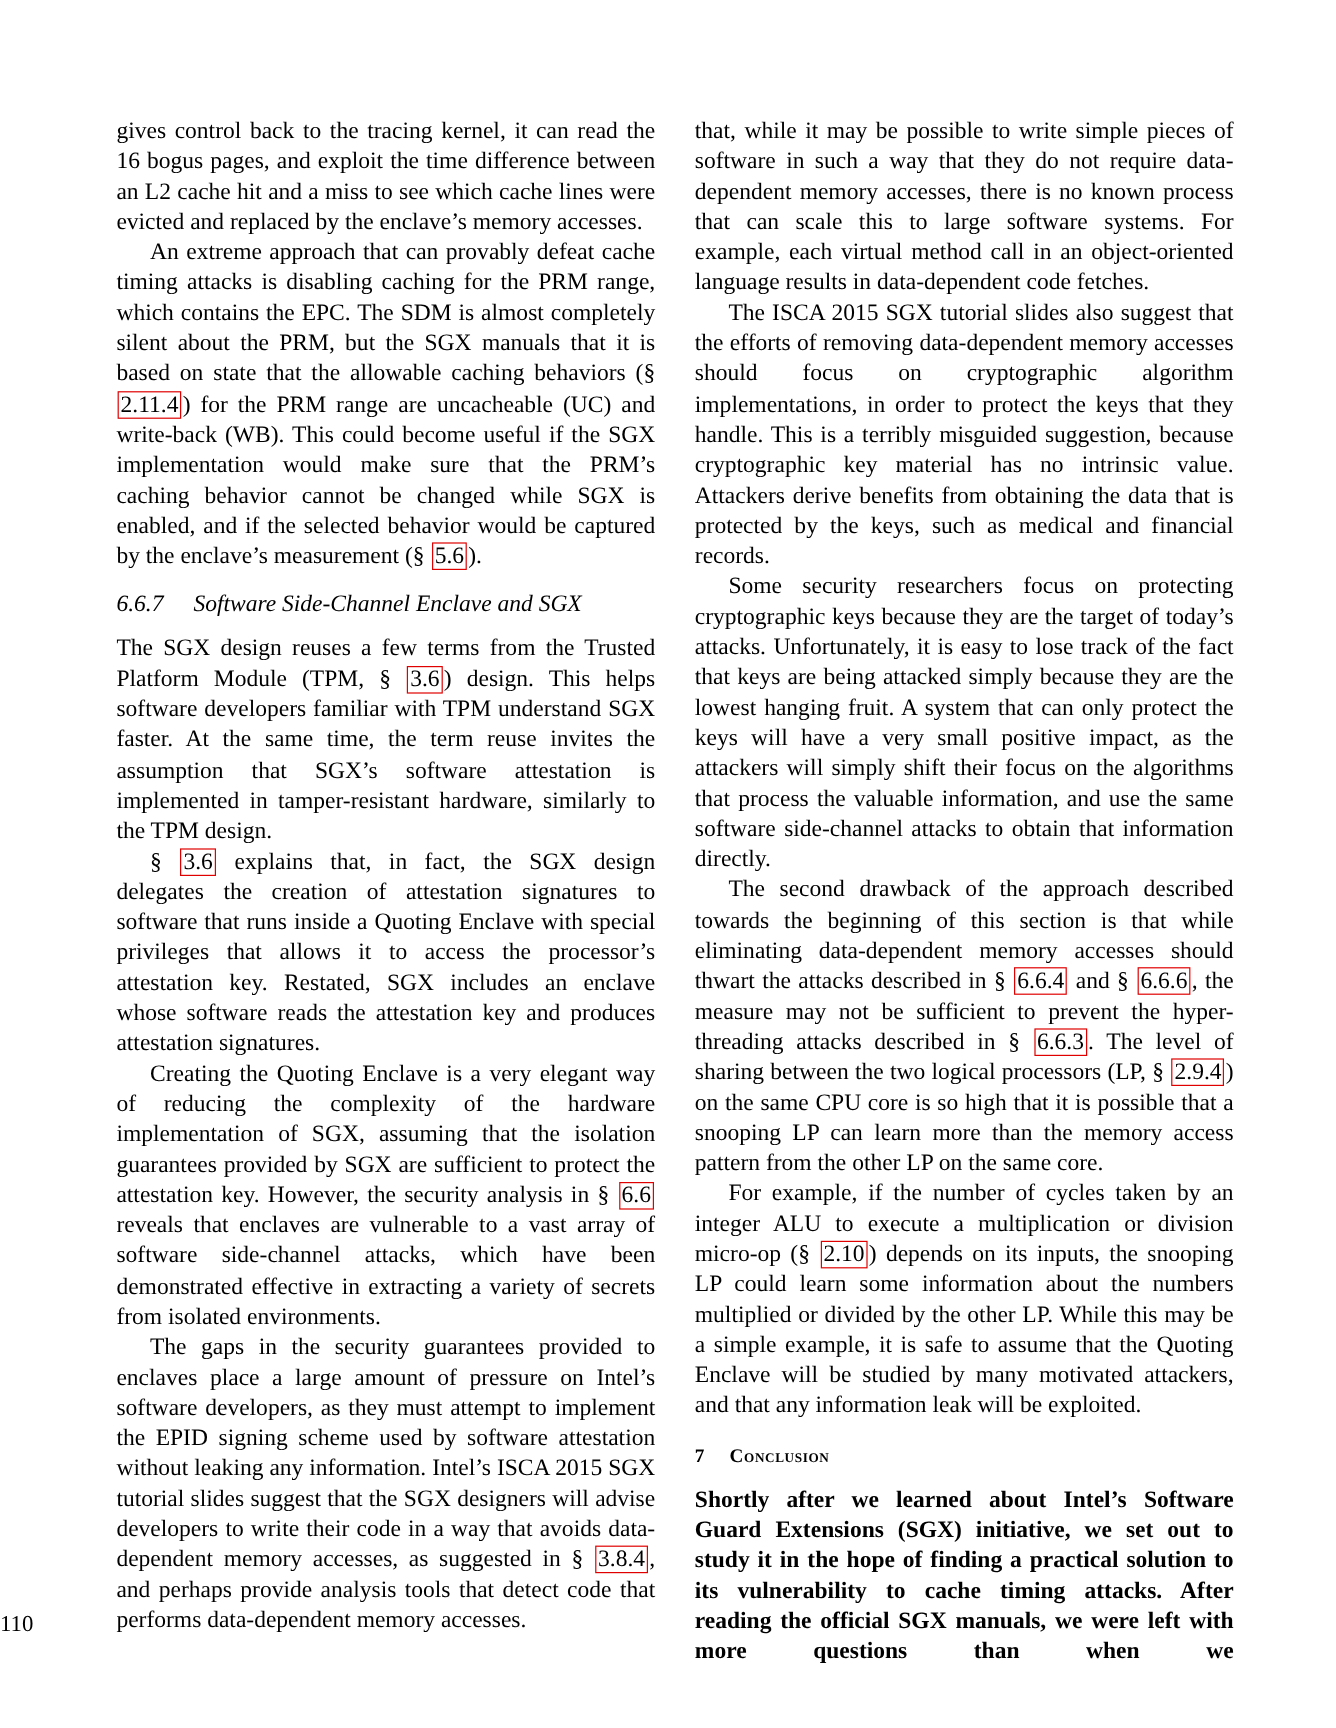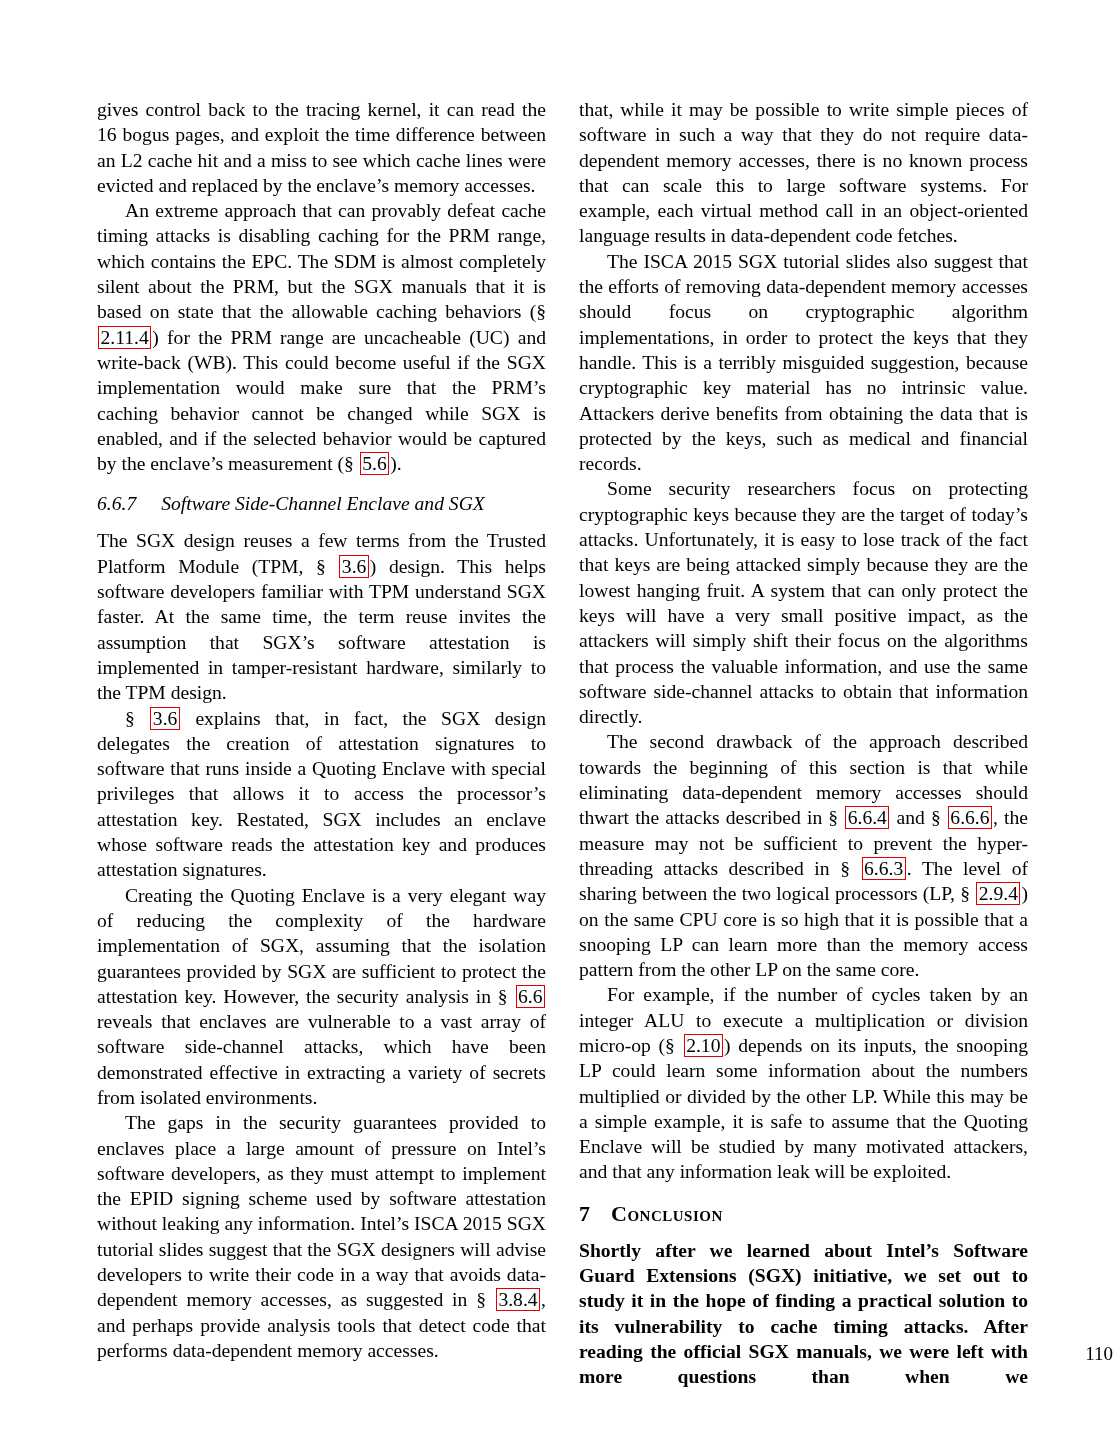--- a/index.html
+++ b/index.html
@@ -45,35 +45,35 @@
   h3.subsec {
     margin: 15px 0 12px 0;
     font-size: 19.6px;
     font-weight: normal;
     font-style: italic;
     line-height: 25px;
   }
   h3.subsec .h-num { margin-right: 25px; font-style: italic; }
   h2.sec {
     margin: 16px 0 11px 0;
-    font-size: 22px;
+    font-size: 16px;
     font-weight: bold;
     line-height: 26px;
   }
   h2.sec .h-num { margin-right: 21px; }
   h2.sec .h-title {
     font-variant: small-caps;
     letter-spacing: 0.5px;
   }
   .page-number {
     position: absolute;
     left: 0;
     right: 0;
     top: 1341px;
-    text-align: right;
+    text-align: left;
     font-size: 19px;
     line-height: 25px;
   }
 </style>
 </head>
 <body>
 
 <div class="page">
   <main class="columns">
     <section class="col">

